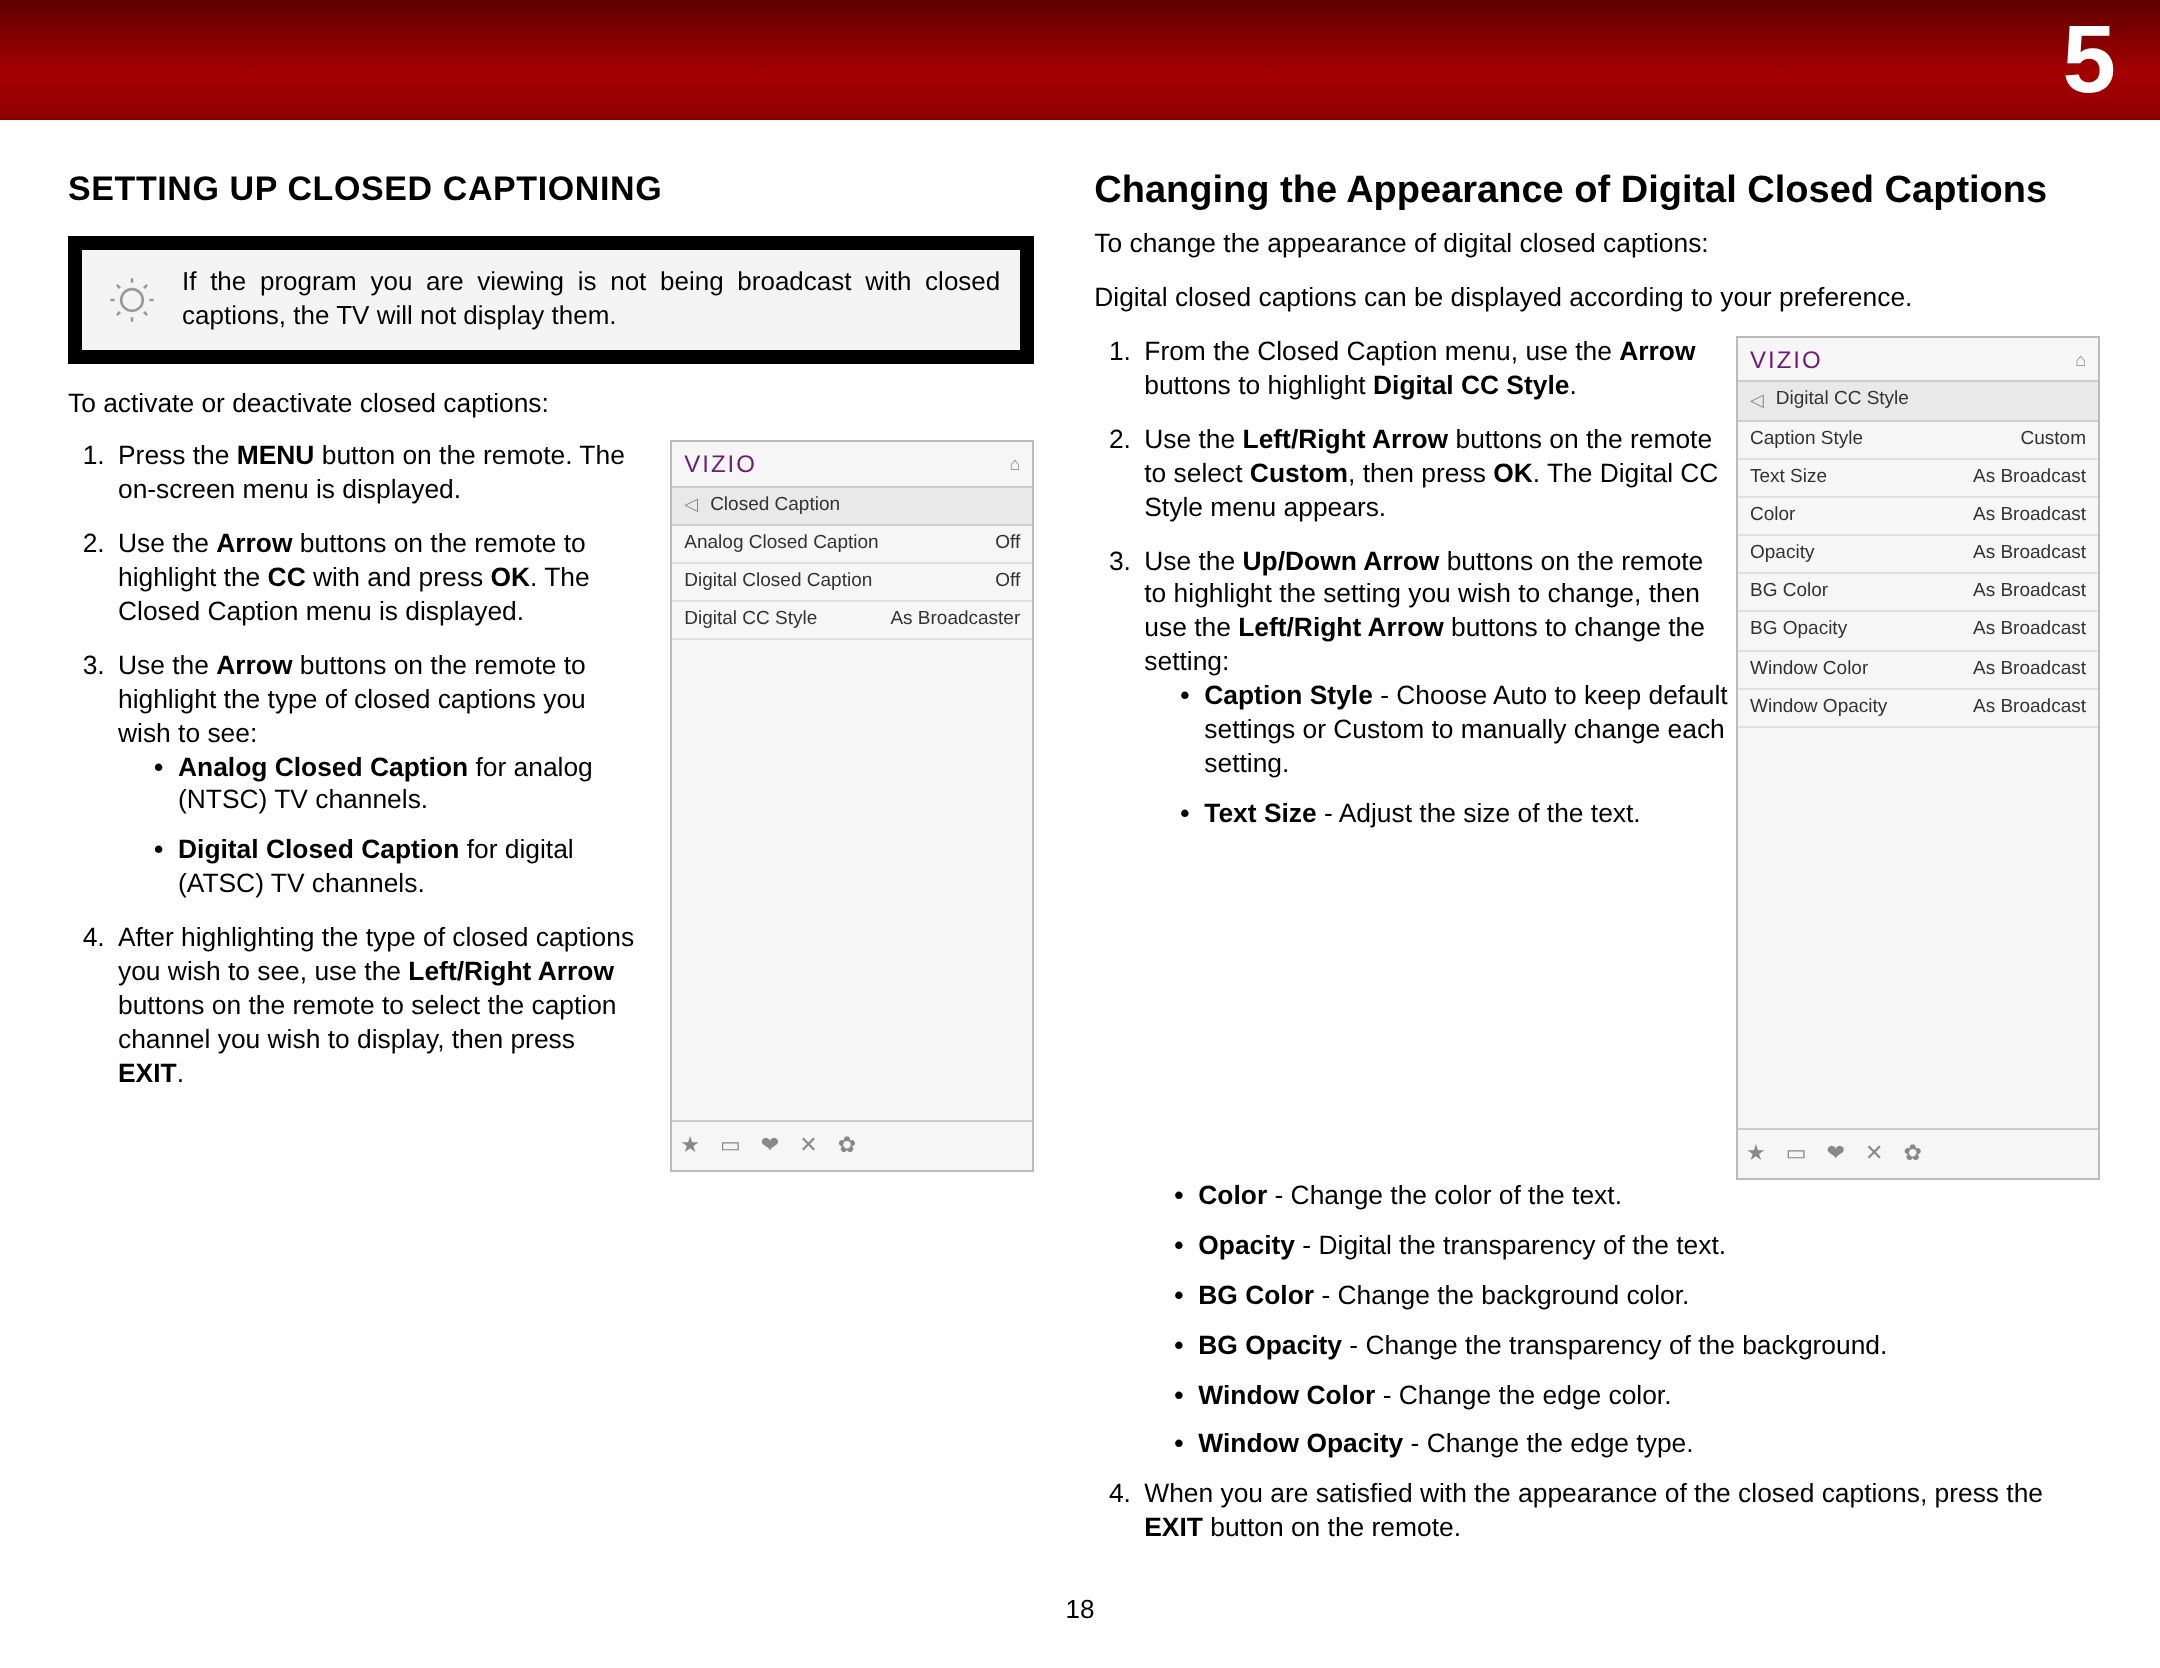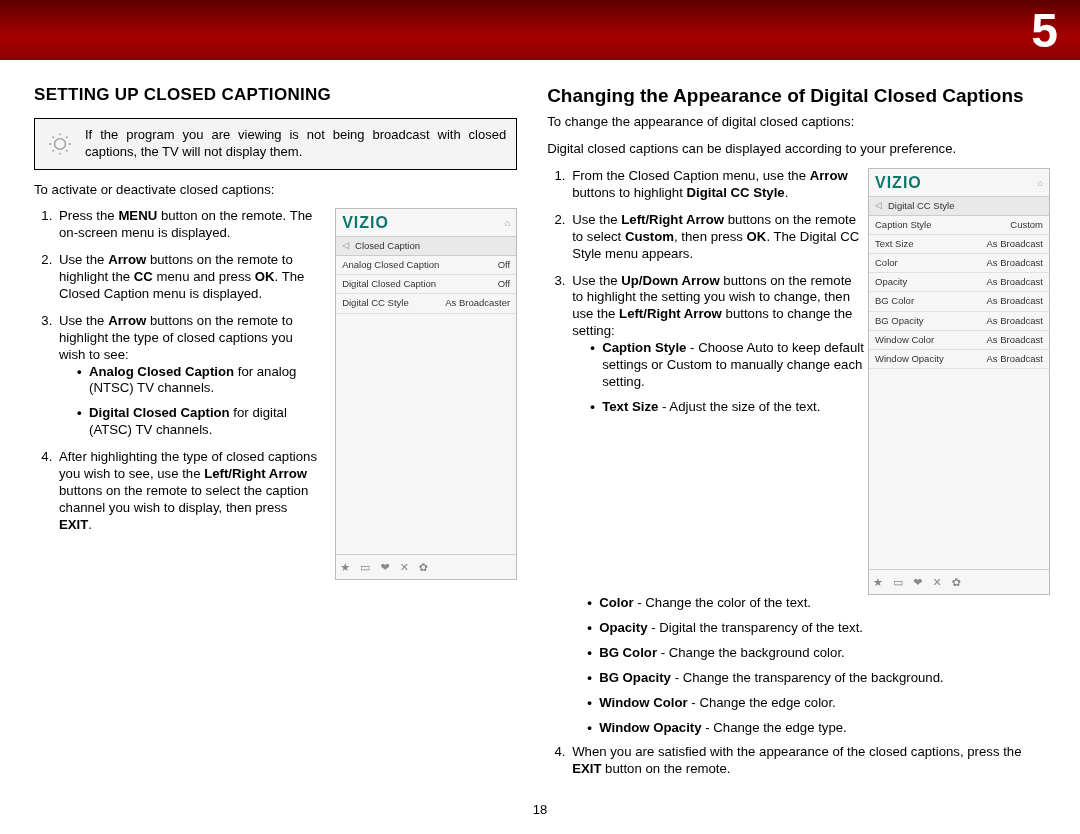--- a/index.html
+++ b/index.html
@@ -5,35 +5,35 @@
   * { box-sizing: border-box; margin: 0; padding: 0; }
   body { width: 1080px; height: 834px; font-family: "Helvetica Neue", Arial, sans-serif; color: #000; background: #fff; }
   .topbar { height: 60px; background: linear-gradient(to bottom, #5e0000, #a50000 60%, #8e0000); display: flex; justify-content: flex-end; align-items: center; padding-right: 22px; }
   .chapter-num { color: #fff; font-size: 48px; font-weight: 700; }
   .page { display: flex; padding: 24px 30px 10px 34px; gap: 30px; }
   .col { width: 490px; font-size: 13.2px; line-height: 1.28; }
   .col.right { width: 510px; }
   h1 { font-size: 17px; font-weight: 800; letter-spacing: 0.3px; margin-bottom: 10px; }
   h2 { font-size: 19px; font-weight: 700; margin-bottom: 6px; }
   p { margin-bottom: 10px; text-align: justify; }
-  .tipbox { border: 1px solid #000000; background: #f4f4f4; padding: 8px 10px; display: flex; gap: 10px; margin: 12px 0; align-items: center; }
+  .tipbox { border: 7px solid #000000; background: #f4f4f4; padding: 8px 10px; display: flex; gap: 10px; margin: 12px 0; align-items: center; }
   .tipbox .bulb { flex: 0 0 30px; display:flex; align-items:center; justify-content:center; }
   .tipbox .bulb svg { width: 26px; height: 26px; stroke:#999; fill:none; stroke-width:1.2; }
   .tipbox .tiptext { font-size: 13px; line-height: 1.3; text-align: justify; }
   ol { list-style: decimal; padding-left: 22px; margin-bottom: 10px; }
   ol > li { margin-bottom: 10px; padding-left: 3px; }
   ul.sub { list-style: none; padding-left: 18px; }
   ul.sub > li { margin-bottom: 8px; position: relative; padding-left: 12px; }
   ul.sub > li::before { content: "•"; position: absolute; left: 0; font-weight:700; }
   b { font-weight: 700; }
   .flexrow { display:flex; gap:14px; align-items:flex-start; }
   .flexrow .steps { flex: 1; }
   .osd { border:1px solid #bbb; background:#f6f6f6; width:182px; flex:0 0 182px; font-size:9.5px; color:#333; display:flex; flex-direction:column; }
   .osd-head { display:flex; justify-content:space-between; align-items:center; padding:4px 6px 2px; }
-  .osd-brand { font-weight:700; letter-spacing:1px; font-size:16px; color:#0f766e; }
+  .osd-brand { font-weight:400; letter-spacing:1px; font-size:12px; color:#701a75; }
   .osd-home { font-size:9px; color:#888; }
   .osd-title { background:#e9e9e9; border-top:1px solid #ccc; border-bottom:1px solid #ccc; padding:3px 6px; display:flex; align-items:center; gap:6px; }
   .osd-title .back { color:#888; font-size:9px; }
   .osd-rows { }
   .osd-row { display:flex; justify-content:space-between; padding:3px 6px; border-bottom:1px solid #e0e0e0; }
   .osd-body { flex:1; min-height:240px; }
   .osd-foot { border-top:1px solid #ccc; padding:5px 4px; display:flex; gap:10px; align-items:center; justify-content:flex-start; color:#888; font-size:11px; }
   .osd-foot span { display:inline-block; }
   .right-flex { display:flex; gap:4px; }
   .right-flex .rc { flex:1; }
@@ -61,21 +61,21 @@
       </div>
       <div class="tiptext">If the program you are viewing is not being broadcast with closed captions, the TV will not display them.</div>
     </div>
 
     <p>To activate or deactivate closed captions:</p>
 
     <div class="flexrow">
       <div class="steps">
         <ol>
           <li><span>Press the </span><b>MENU</b><span> button on the remote. The on-screen menu is displayed.</span></li>
-          <li><span>Use the </span><b>Arrow</b><span> buttons on the remote to highlight the </span><b>CC</b><span> menu and press </span><b>OK</b><span>. The Closed Caption menu is displayed.</span></li>
+          <li><span>Use the </span><b>Arrow</b><span> buttons on the remote to highlight the </span><b>CC</b><span> with and press </span><b>OK</b><span>. The Closed Caption menu is displayed.</span></li>
           <li><span>Use the </span><b>Arrow</b><span> buttons on the remote to highlight the type of closed captions you wish to see:</span>
             <ul class="sub">
               <li><b>Analog Closed Caption</b><span> for analog (NTSC) TV channels.</span></li>
               <li><b>Digital Closed Caption</b><span> for digital (ATSC) TV channels.</span></li>
             </ul>
           </li>
           <li><span>After highlighting the type of closed captions you wish to see, use the </span><b>Left/Right Arrow</b><span> buttons on the remote to select the caption channel you wish to display, then press </span><b>EXIT</b><span>.</span></li>
         </ol>
       </div>
 

